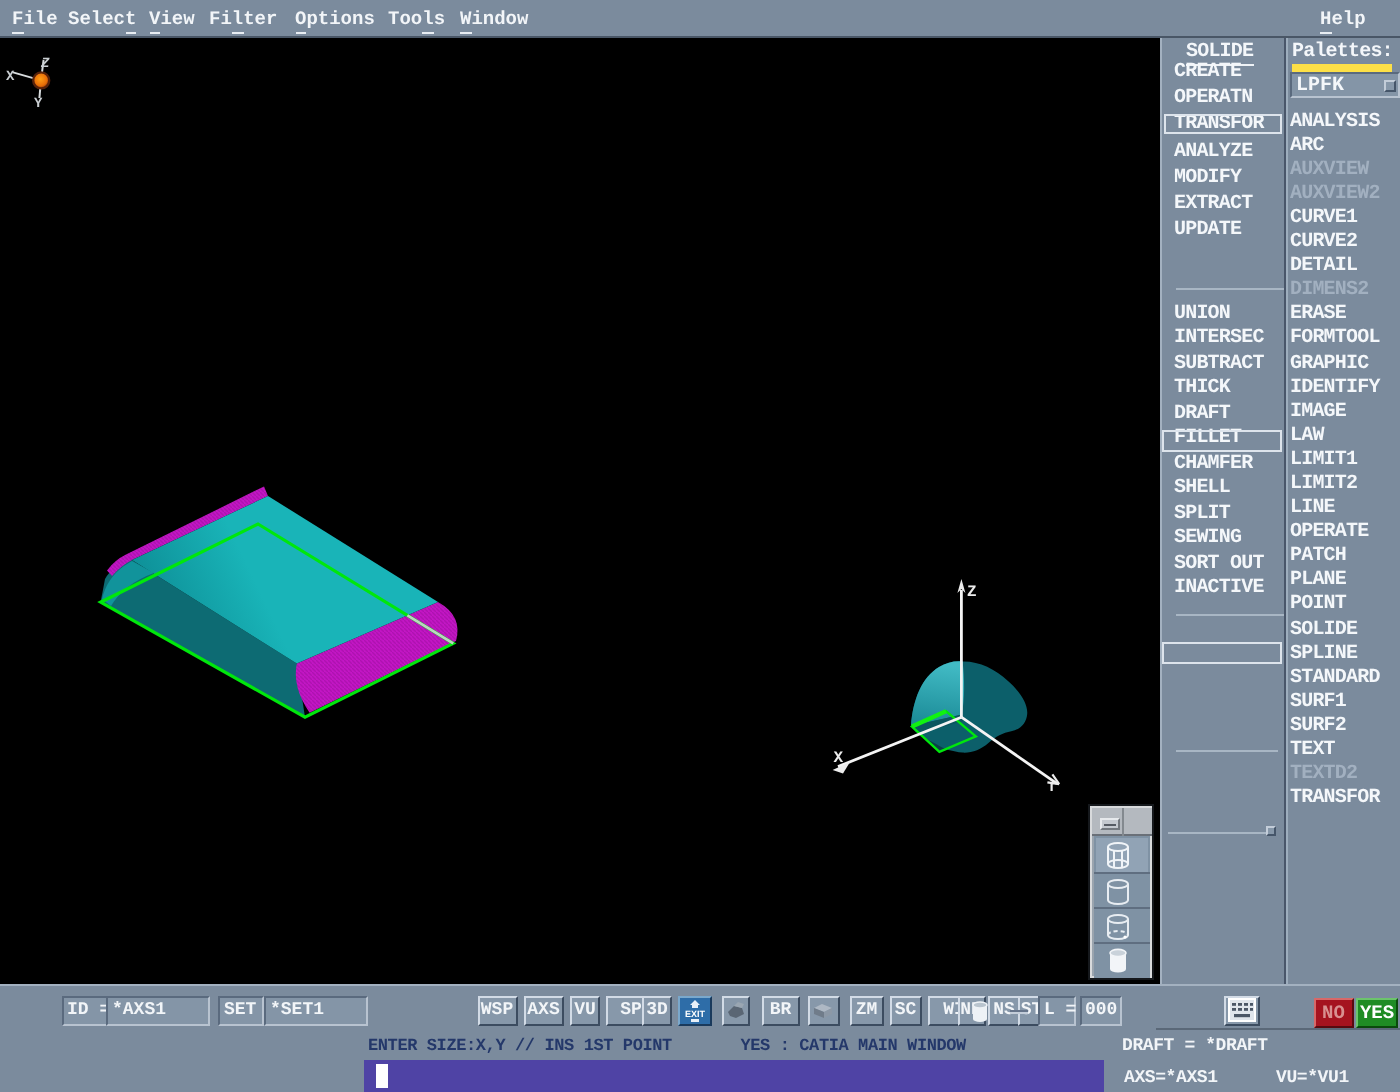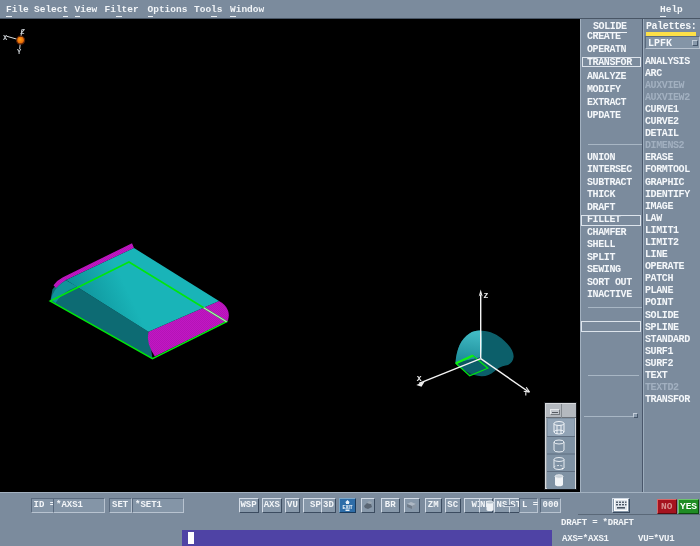--- a/index.html
+++ b/index.html
@@ -270,20 +270,21 @@
           <rect x="11" y="2.5" width="1.5" height="1.4"></rect>
           <rect x="2" y="5" width="2" height="1.4"></rect>
           <rect x="5" y="5" width="2" height="1.4"></rect>
           <rect x="8" y="5" width="2" height="1.4"></rect>
           <rect x="11" y="5" width="1.5" height="1.4"></rect>
           <rect x="3" y="8" width="8" height="1.6"></rect>
         </g>
       </svg>
   </div>
 
+  <div id="msgline">ENTER SIZE:X,Y // INS 1ST POINT&nbsp;&nbsp;&nbsp;&nbsp;&nbsp;&nbsp;&nbsp;YES : CATIA MAIN WINDOW</div>
 
   <div id="inputf">
       <div id="cursor"></div>
     </div>
 
   <div class="ynbtn" style="left:634px;width:21px;background:#1f8c24;border-color:#6cc46c #0a4a0c #0a4a0c #6cc46c;color:#ffffff;margin-left:44px;">YES</div>
   <div class="ynbtn" style="left:657px;width:19.5px;background:#a5131f;border-color:#d86868 #580a10 #580a10 #d86868;color:#d89090;">NO</div>
   <div class="ynbtn" style="left:716px;width:44px;background:#404040;border-color:#f0d080 #7a5808 #7a5808 #f0d080;color:#fff8e8;">INT</div>
   <div class="abs" style="left:578px;top:21px;width:122px;height:1px;background:#5a6878;"></div>
   <div class="wtxt" style="left:561px;top:25px;">DRAFT = *DRAFT</div>

